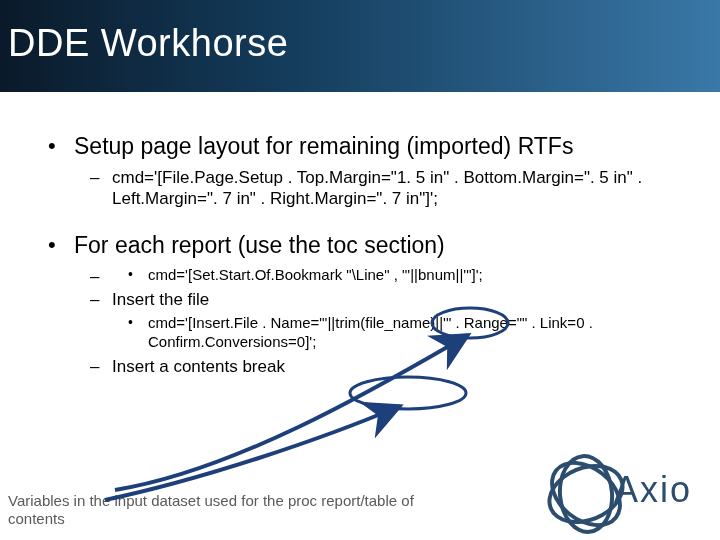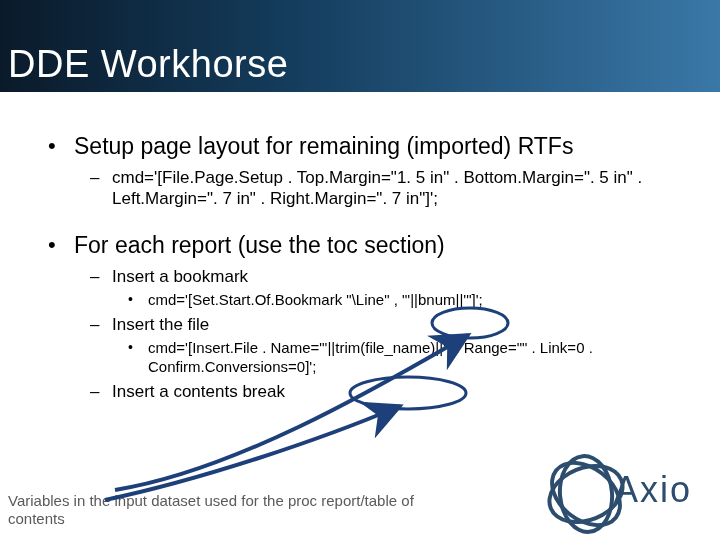--- a/index.html
+++ b/index.html
@@ -11,21 +11,21 @@
     font-family: Arial, Helvetica, sans-serif;
     overflow: hidden;
     position: relative;
   }
   .title-band {
     position: relative;
     width: 100%;
     height: 92px;
     background: linear-gradient(to right, #0a1a2a 0%, #143c5c 40%, #3a78a8 100%);
     display: flex;
-    align-items: flex-end;
+    align-items: center;
   }
   .title-text {
     color: #ffffff;
     font-size: 38px;
     font-weight: 400;
     padding: 0 0 6px 8px;
     letter-spacing: 0.5px;
   }
   .content {
     position: absolute;
@@ -152,21 +152,20 @@
       <ul class="lvl2">
         <li>
           <span>cmd='[File.Page.Setup . Top.Margin="1. 5 in" . Bottom.Margin=". 5 in" . Left.Margin=". 7 in" . Right.Margin=". 7 in"]';</span>
         </li>
       </ul>
     </li>
     <li>
       <span>For each report (use the toc section)</span>
       <ul class="lvl2">
         <li>
-          <span>Insert a bookmark</span>
           <ul class="lvl3">
             <li>
               <span>cmd='[Set.Start.Of.Bookmark "\Line" , "'||bnum||'"]';</span>
             </li>
           </ul>
         </li>
         <li>
           <span>Insert the file</span>
           <ul class="lvl3">
             <li>

